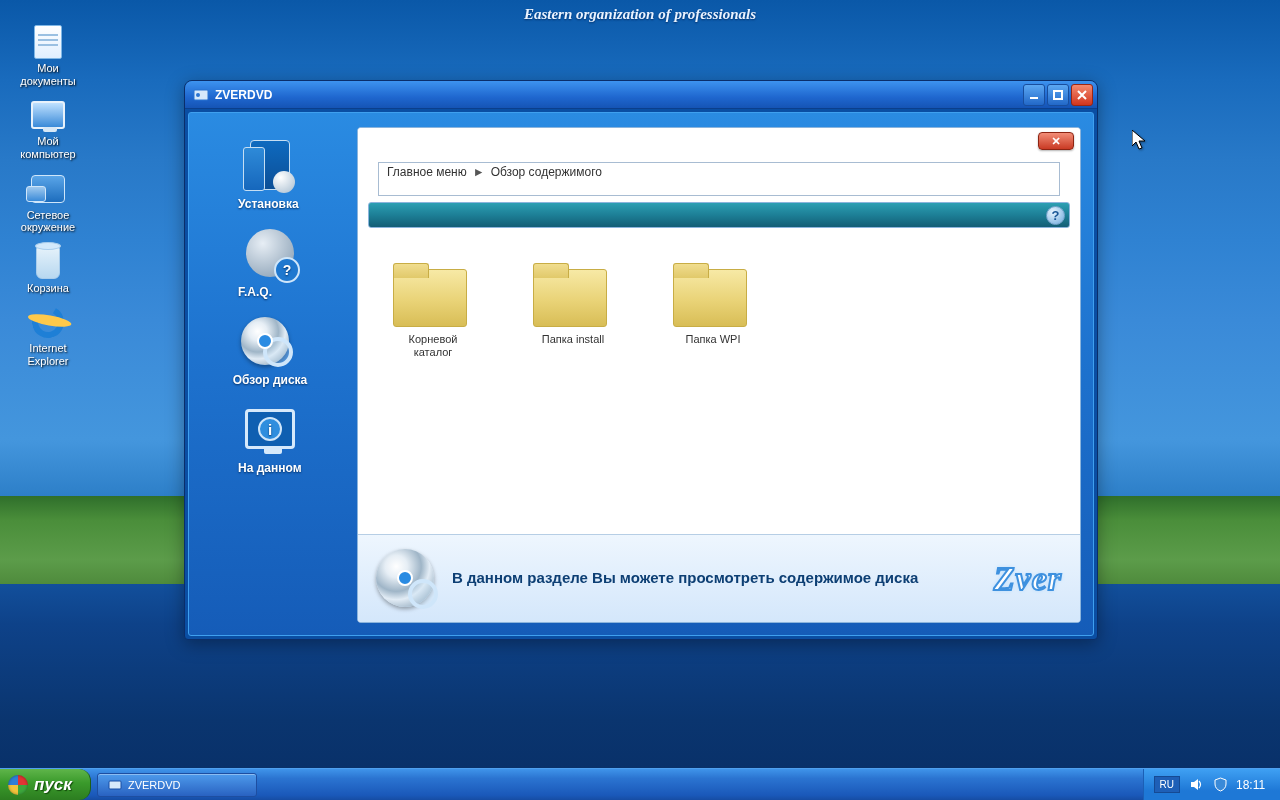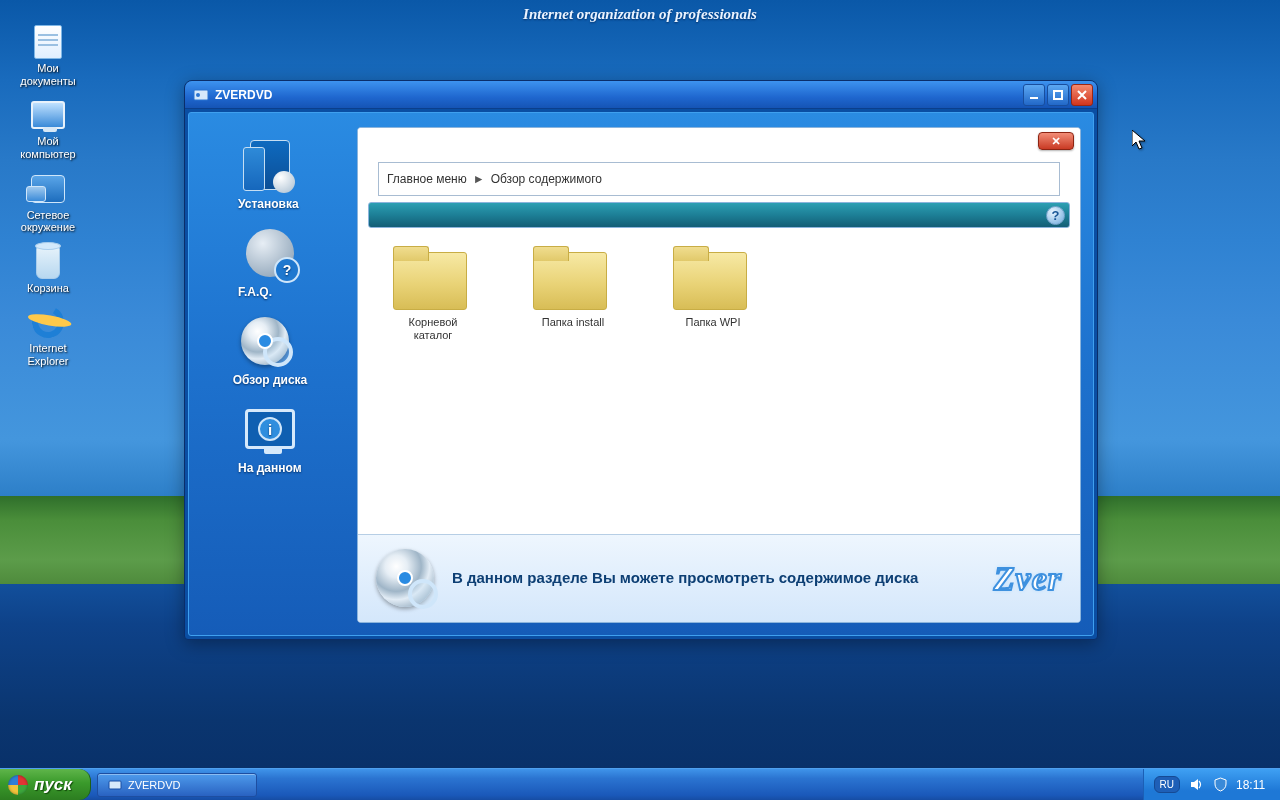--- a/index.html
+++ b/index.html
@@ -89,29 +89,29 @@
 
   
   .inner {
     flex:1; background:#fff; border:1px solid #8bb4dc; border-radius:4px; position:relative;
     display:flex; flex-direction:column; overflow:hidden;
     box-shadow: inset 0 0 0 1px rgba(255,255,255,.5);
   }
   .inner .closechip { position:absolute; top:4px; right:6px; z-index:5;}
   .cchip { width:36px;height:18px;border-radius:4px;background:linear-gradient(#f28d77,#c93a24);border:1px solid #8d2413;display:flex;align-items:center;justify-content:center;color:#fff;font-size:11px;font-weight:bold;cursor:pointer;box-shadow:0 1px 2px rgba(0,0,0,.3);}
   .inner .spacer-top { height:34px; background:#fff;}
-  .breadcrumb { margin:0 20px; height:22px;border:1px solid #a8bcd2;background:#fff;font-size:12px;display:flex;align-items:center;padding:16px 8px;color:#333;}
+  .breadcrumb { margin:0 20px; height:22px;border:1px solid #a8bcd2;background:#fff;font-size:12px;display:flex;align-items:flex-end;padding:16px 8px;color:#333;}
   .breadcrumb .bsep{ margin:0 6px; color:#555;}
   .divband {
     margin:6px 10px 0 10px; height:26px; border:1px solid #8bb4dc; border-radius:3px;
     background: linear-gradient(to bottom,#2c9fb3 0%, #1d7f96 50%, #135e76 100%);
     position:relative;
   }
   .divband .help { position:absolute; right:4px; top:3px; width:19px;height:19px;border-radius:50%;background:radial-gradient(circle at 35% 30%,#e9f5ff,#6ba8dc);border:1px solid #7aa6cd;color:#1a5796;font-weight:bold;font-size:13px;display:flex;align-items:center;justify-content:center;cursor:pointer;}
-  .folders { flex:1; background:#fff; padding:18px 20px; display:flex; gap:30px; align-items:flex-start;}
+  .folders { flex:1; background:#fff; padding:35px 20px; display:flex; gap:30px; align-items:flex-start;}
   .fitem { width:110px; display:flex; flex-direction:column; align-items:center; cursor:pointer;}
   .folder {
     width:80px;height:64px;position:relative;margin-bottom:6px;
   }
   .folder::before{content:"";position:absolute;left:0;top:6px;width:72px;height:56px;border-radius:3px;
     background:linear-gradient(to bottom,#f7e9a5 0%, #e9d377 55%, #d8bd56 100%);
     border:1px solid #c8ad45;}
   .folder::after{content:"";position:absolute;left:0;top:0;width:34px;height:14px;border-radius:3px 3px 0 0;
     background:linear-gradient(#f0dd8f,#e1c96a);border:1px solid #c8ad45;border-bottom:none;}
   .fitem .flabel { font-size:11px; color:#333; text-align:center; line-height:1.2;}
@@ -145,29 +145,29 @@
     background:linear-gradient(to bottom,#4e9bec,#2962c1);
     border:1px solid #1d4ea1; border-radius:3px; box-shadow:inset 0 1px 0 rgba(255,255,255,.35);
     color:#fff; font-size:11px; cursor:pointer;
   }
   .task .tic{width:14px;height:14px;}
   .tray {
     display:flex; align-items:center; gap:8px; padding:0 10px;
     background:linear-gradient(to bottom,#3fa0f3 0%, #1e78d6 70%);
     color:#fff; font-size:11px; border-left:1px solid #1b5fb6;
   }
-  .tray .lang { background:#1e5fb7; padding:2px 5px; border:1px solid #154a94; border-radius:6px; cursor:pointer; font-size:10px; }
+  .tray .lang { background:#1e5fb7; padding:2px 5px; border:1px solid #154a94; border-radius:0; cursor:pointer; font-size:10px; }
   .tray .ticon { width:16px;height:16px; display:flex;align-items:center;justify-content:center; }
   .tray .clock { font-size:12px; min-width:34px; }
 </style>
 </head>
 <body>
 
 <div class="desktop">
-  <div class="topslogan">Internet organization of professionals</div>
+  <div class="topslogan">Eastern organization of professionals</div>
 
   <div class="dicons">
     <div class="dicon">
       <div class="glyph">
           <div class="g-docs"></div>
         </div>
       <span class="lbl" style="white-space:pre-line">Мои
 документы</span>
     </div>
     <div class="dicon">

